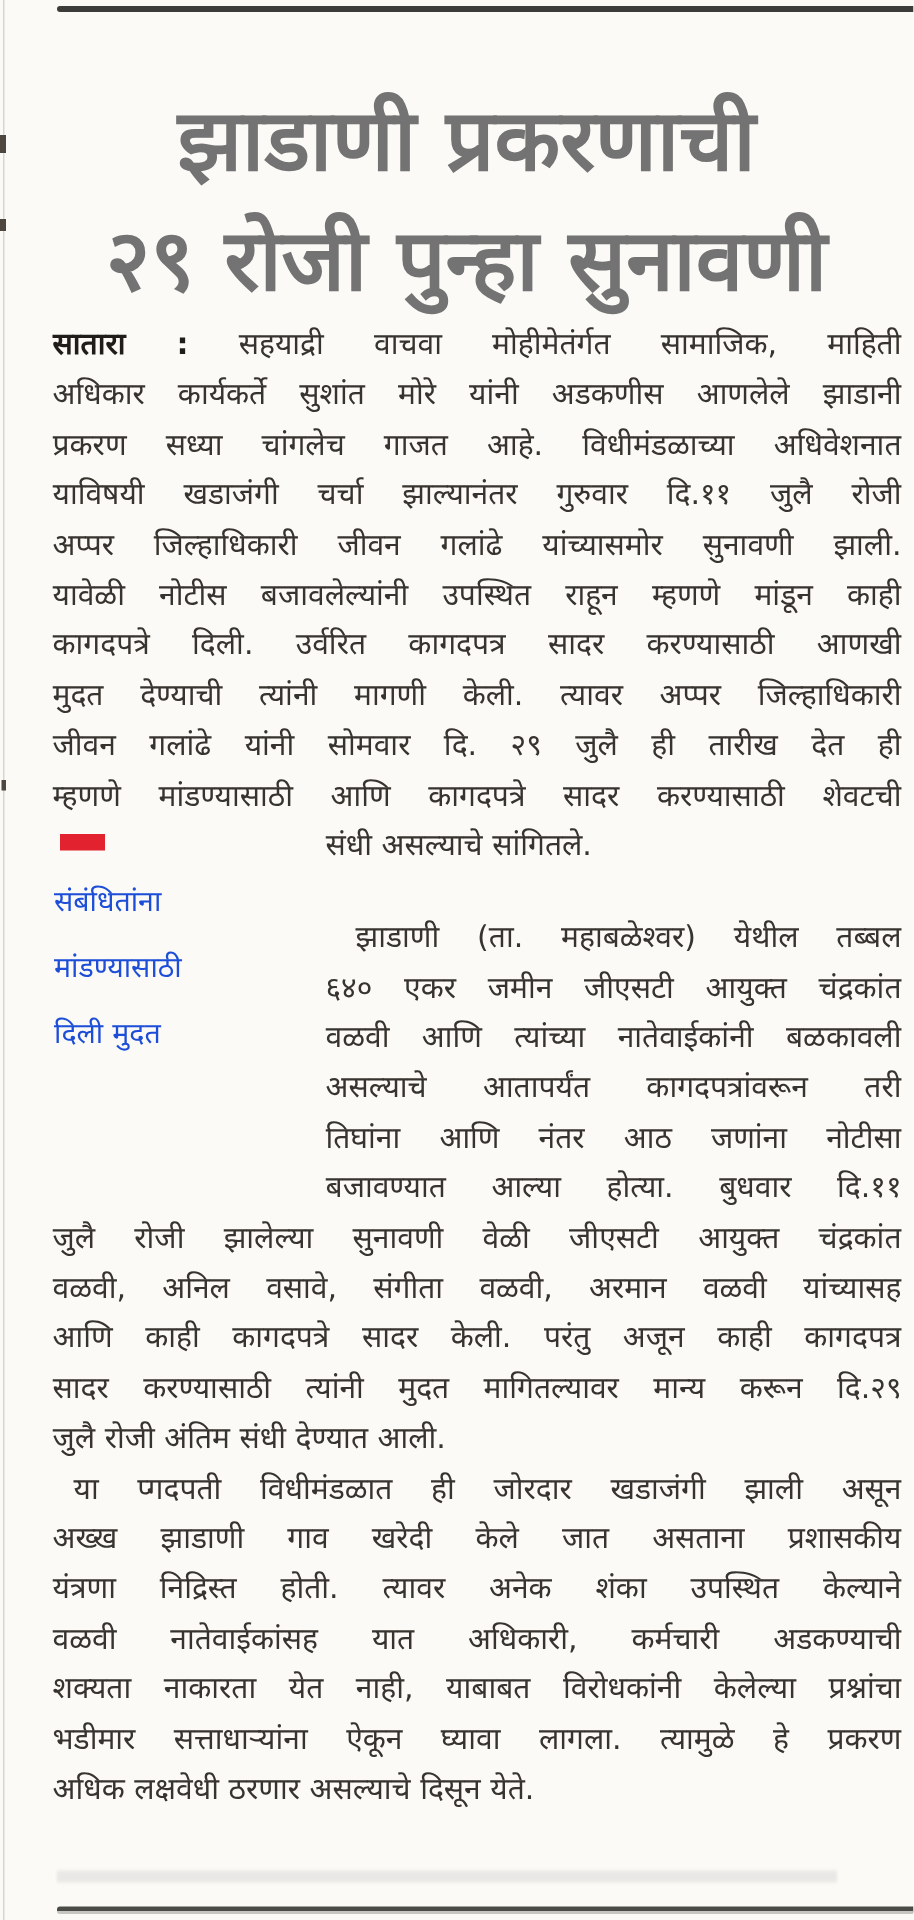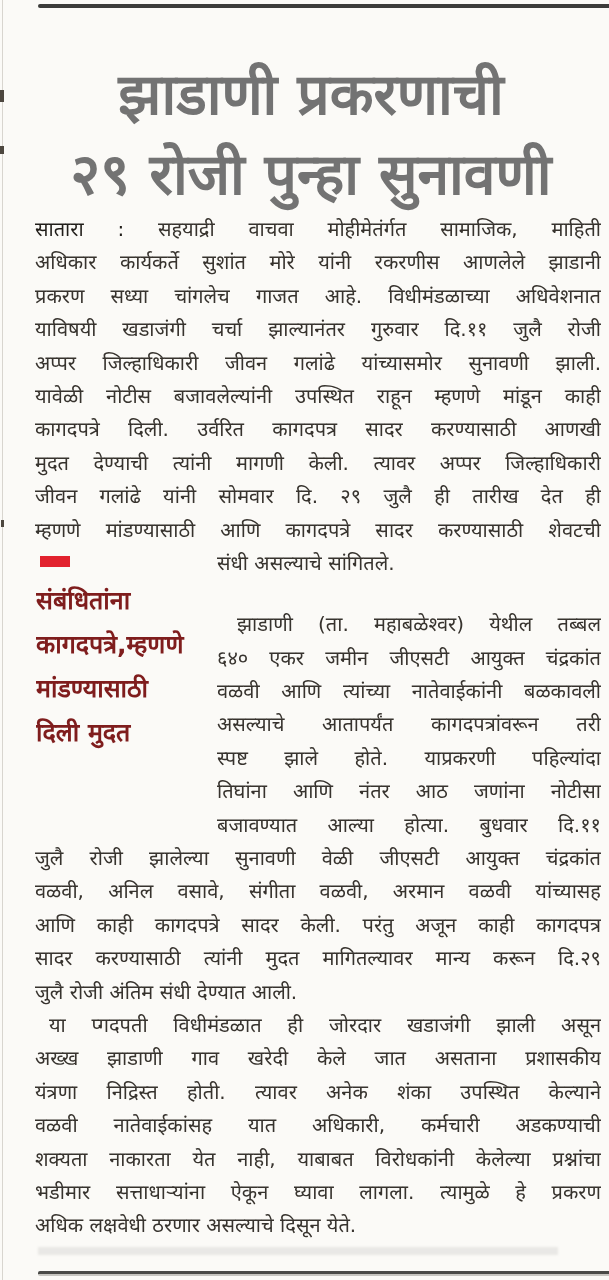--- a/index.html
+++ b/index.html
@@ -55,31 +55,31 @@
     text-align: justify; text-align-last: justify;
     white-space: normal;
   }
   .ln-left {
     height: 33.4px; overflow: hidden;
     text-align: center; text-align-last: left;
   }
   .narrow { margin-left: 182px; }
   .indent1 { text-indent: 20px; margin-top: 28px; }
   .indent2 { text-indent: 14px; }
-  .dateline { font-weight: 400; color: #201d19; margin-top: 11px; }
+  .dateline { font-weight: 700; color: #201d19; margin-top: 11px; }
   
   .deck {
     position: absolute; left: 36px; top: 556px; width: 174px;
   }
   .deck-marker {
     width: 30px; height: 11px; background: #e2222e; margin: 0 0 12px 4px;
   }
   .deck-line {
-    font-weight: 700; font-size: 25px; line-height: 44px;
-    color: #7f1d1d; height: 44px; overflow: hidden; white-space: nowrap;
+    font-weight: 400; font-size: 19px; line-height: 44px;
+    color: #1d4ed8; height: 44px; overflow: hidden; white-space: nowrap;
   }
 </style>
 </head>
 <body>
 
 <div class="page">
 
   <div class="edge-rule"></div>
   <div class="edge-tick t1"></div>
   <div class="edge-tick t2"></div>
@@ -90,45 +90,43 @@
   <div class="ghost-strip"></div>
 
   <div class="headline">
     <div class="h-line">झाडाणी प्रकरणाची</div>
     <div class="h-line">२९ रोजी पुन्हा सुनावणी</div>
   </div>
 
   <div class="deck">
     <div class="deck-marker"></div>
     <div class="deck-line">संबंधितांना</div>
-    <div class="deck-line">कागदपत्रे,म्हणणे</div>
     <div class="deck-line">मांडण्यासाठी</div>
     <div class="deck-line">दिली मुदत</div>
   </div>
 
   <div class="body-col">
 
     <div class="ln"><span class="dateline">सातारा :</span> <span>सहयाद्री वाचवा मोहीमेतंर्गत सामाजिक, माहिती</span></div>
-    <div class="ln">अधिकार कार्यकर्ते सुशांत मोरे यांनी रकरणीस आणलेले झाडानी</div>
+    <div class="ln">अधिकार कार्यकर्ते सुशांत मोरे यांनी अडकणीस आणलेले झाडानी</div>
     <div class="ln">प्रकरण सध्या चांगलेच गाजत आहे. विधीमंडळाच्या अधिवेशनात</div>
     <div class="ln">याविषयी खडाजंगी चर्चा झाल्यानंतर गुरुवार दि.११ जुलै रोजी</div>
     <div class="ln">अप्पर जिल्हाधिकारी जीवन गलांढे यांच्यासमोर सुनावणी झाली.</div>
     <div class="ln">यावेळी नोटीस बजावलेल्यांनी उपस्थित राहून म्हणणे मांडून काही</div>
     <div class="ln">कागदपत्रे दिली. उर्वरित कागदपत्र सादर करण्यासाठी आणखी</div>
     <div class="ln">मुदत देण्याची त्यांनी मागणी केली. त्यावर अप्पर जिल्हाधिकारी</div>
     <div class="ln">जीवन गलांढे यांनी सोमवार दि. २९ जुलै ही तारीख देत ही</div>
     <div class="ln">म्हणणे मांडण्यासाठी आणि कागदपत्रे सादर करण्यासाठी शेवटची</div>
 
     <div class="ln-left narrow">संधी असल्याचे सांगितले.</div>
 
     <div class="ln narrow indent1">झाडाणी (ता. महाबळेश्वर) येथील तब्बल</div>
     <div class="ln narrow">६४० एकर जमीन जीएसटी आयुक्त चंद्रकांत</div>
     <div class="ln narrow">वळवी आणि त्यांच्या नातेवाईकांनी बळकावली</div>
     <div class="ln narrow">असल्याचे आतापर्यंत कागदपत्रांवरून तरी</div>
-    <div class="ln narrow">स्पष्ट झाले होते. याप्रकरणी पहिल्यांदा</div>
     <div class="ln narrow">तिघांना आणि नंतर आठ जणांना नोटीसा</div>
     <div class="ln narrow">बजावण्यात आल्या होत्या. बुधवार दि.११</div>
 
     <div class="ln">जुलै रोजी झालेल्या सुनावणी वेळी जीएसटी आयुक्त चंद्रकांत</div>
     <div class="ln">वळवी, अनिल वसावे, संगीता वळवी, अरमान वळवी यांच्यासह</div>
     <div class="ln">आणि काही कागदपत्रे सादर केली. परंतु अजून काही कागदपत्र</div>
     <div class="ln">सादर करण्यासाठी त्यांनी मुदत मागितल्यावर मान्य करून दि.२९</div>
     <div class="ln-left">जुलै रोजी अंतिम संधी देण्यात आली.</div>
 
     <div class="ln indent2">या प्गदपती विधीमंडळात ही जोरदार खडाजंगी झाली असून</div>

